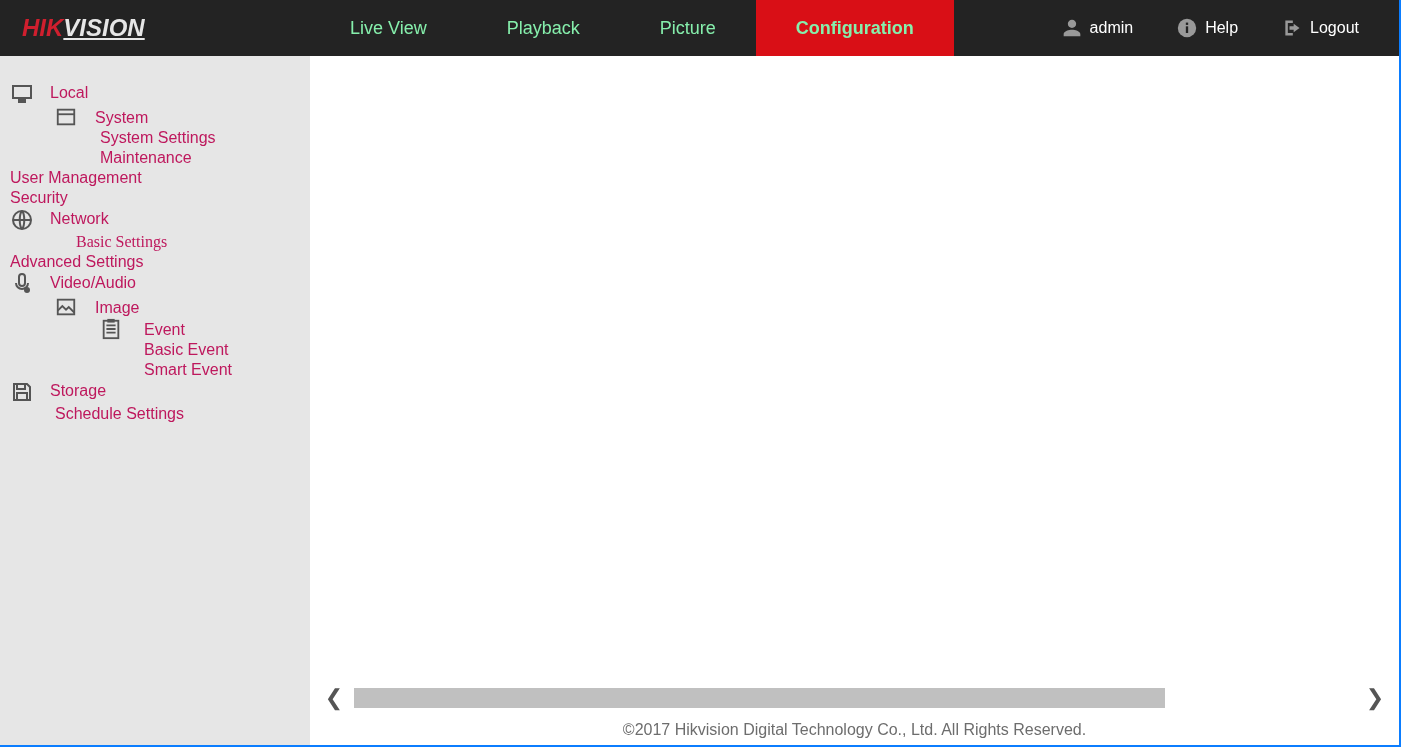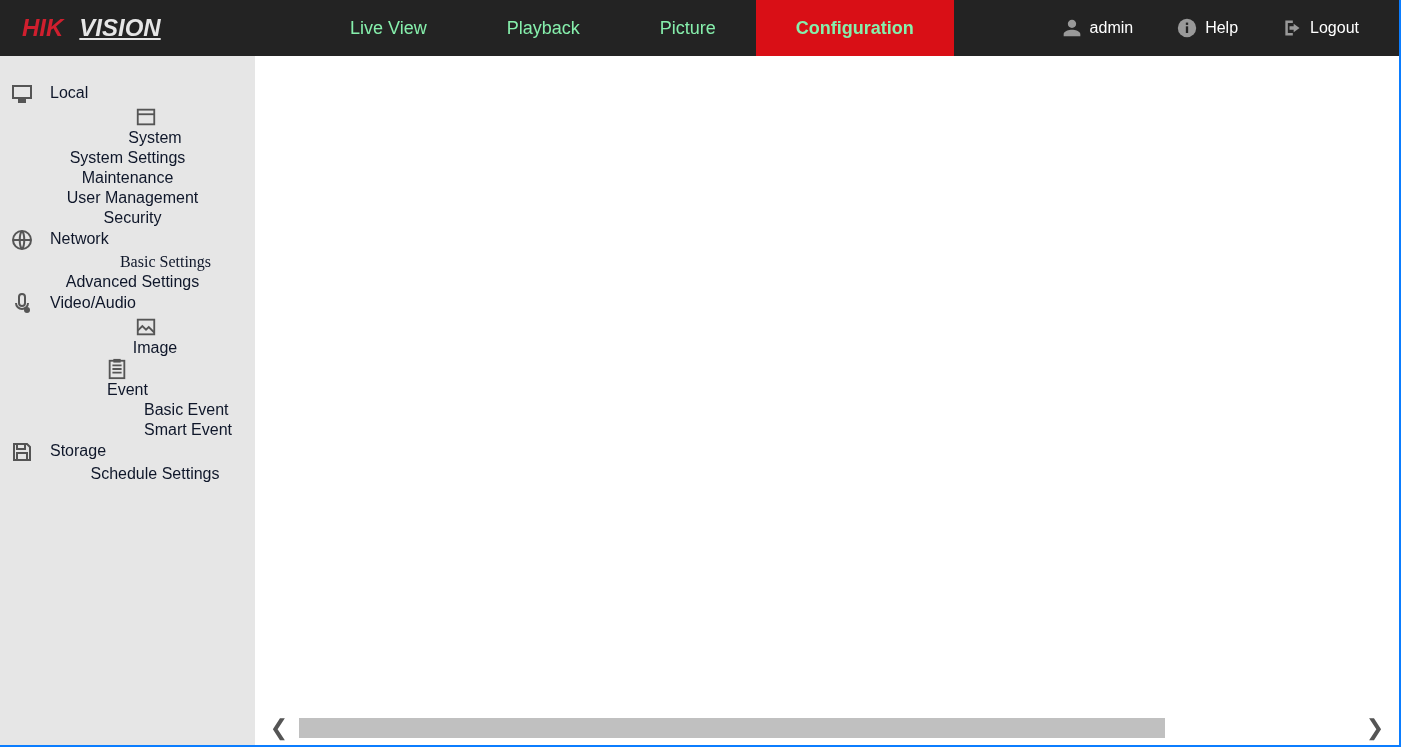--- a/index.html
+++ b/index.html
@@ -23,21 +23,20 @@
   .logo {
     display: flex;
     align-items: center;
     padding-left: 22px;
     width: 310px;
     font-family: "Arial Black", Arial, sans-serif;
     font-style: italic;
     font-weight: 900;
     font-size: 24px;
     letter-spacing: 0px;
-    gap: 16px;
   }
   .logo .hik { color: #cf1f2e; }
   .logo .vision { color: #e6e6e6; text-decoration: underline; }
   .nav { display: flex; height: 100%; }
   .nav-item {
     display: flex;
     align-items: center;
     justify-content: center;
     padding: 0 40px;
     height: 100%;
@@ -66,62 +65,61 @@
     cursor: pointer;
   }
   .tr-item svg { width: 20px; height: 20px; fill: #999; }
   .main {
     display: flex;
     height: calc(100% - 56px);
     border-right: 2px solid #0b7dff;
     border-bottom: 2px solid #0b7dff;
   }
   .sidebar {
-    width: 255px;
+    width: 310px;
     background: #e6e6e6;
     padding-top: 26px;
     font-size: 16px;
-    color: #0f172a;
+    color: #be185d;
   }
   .row1 {
     display: flex;
     align-items: flex-start;
     padding-left: 10px;
     margin-bottom: 0px;
     cursor: pointer;
   }
   .row1 .ic {
     width: 40px;
     height: 24px;
     display: flex;
     align-items: center;
     justify-content: flex-start;
   }
   .row1 .ic svg { width: 24px; height: 24px; fill: #555; }
   .row1 .lbl { padding-top: 2px; }
   .sub, .sub2 {
     display: flex;
-    align-items: center;
+    align-items: flex-end;
     cursor: pointer;
     line-height: 20px;
-    flex-direction: column;
   }
   .sub { padding-left: 55px; }
   .sub .subic {
     width: 40px;
     height: 22px;
     display: flex;
     align-items: center;
     justify-content: flex-start;
     margin-left: 0;
   }
   .sub .subic svg { width: 22px; height: 22px; fill: #555; }
   .sub.with-icon { padding-left: 55px; }
   .sub.noicon { padding-left: 10px; }
-  .sub2 { }
+  .sub2 { padding-left: 100px; }
   .sub2 .subic2 { width: 44px; height:22px; display:flex; align-items:center; }
   .sub2 .subic2 svg { width:22px; height:22px; fill:#555; }
   .sub3 { padding-left: 144px; line-height: 20px; cursor: pointer; }
   .content {
     flex: 1;
     background: #fff;
     display: flex;
     flex-direction: column;
   }
   .content-body { flex: 1; }
@@ -312,14 +310,17 @@
 
   <div class="content">
     <div class="content-body"></div>
     <div class="hscroll">
       <div class="arrow">❮</div>
       <div class="track">
         <div class="thumb-gap"></div>
       </div>
       <div class="arrow">❯</div>
     </div>
+    <div class="footer">
+      <span>©2017 Hikvision Digital Technology Co., Ltd. All Rights Reserved.</span>
+    </div>
   </div>
 </div>
 
 </body></html>

